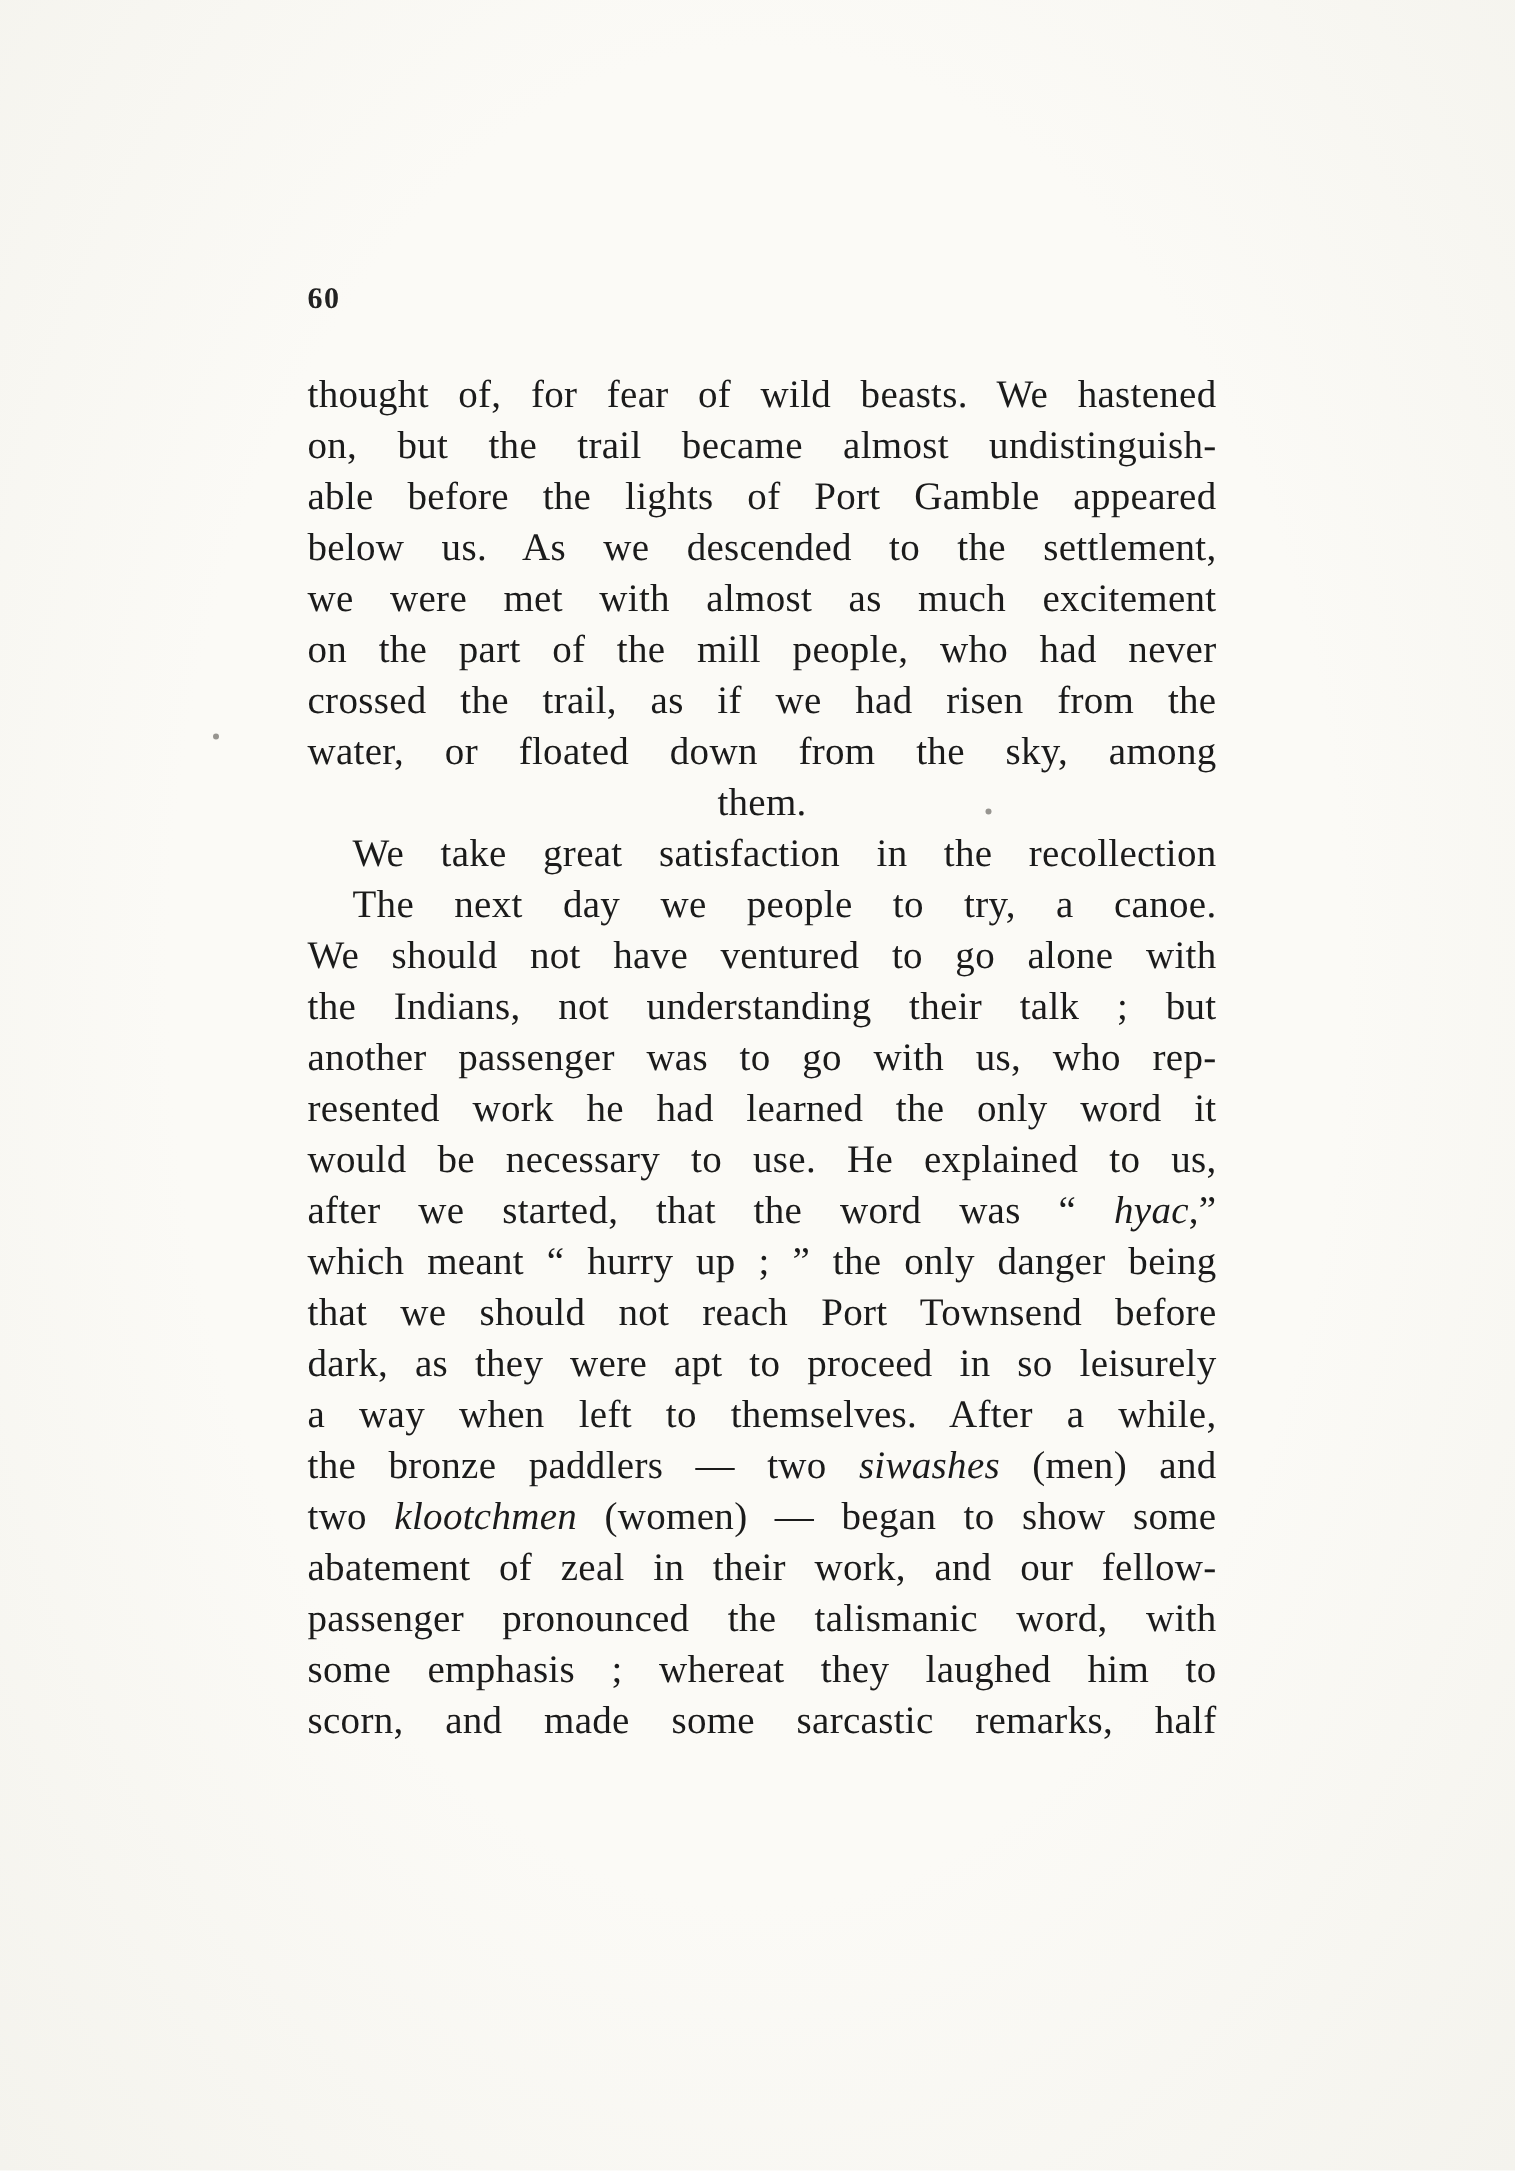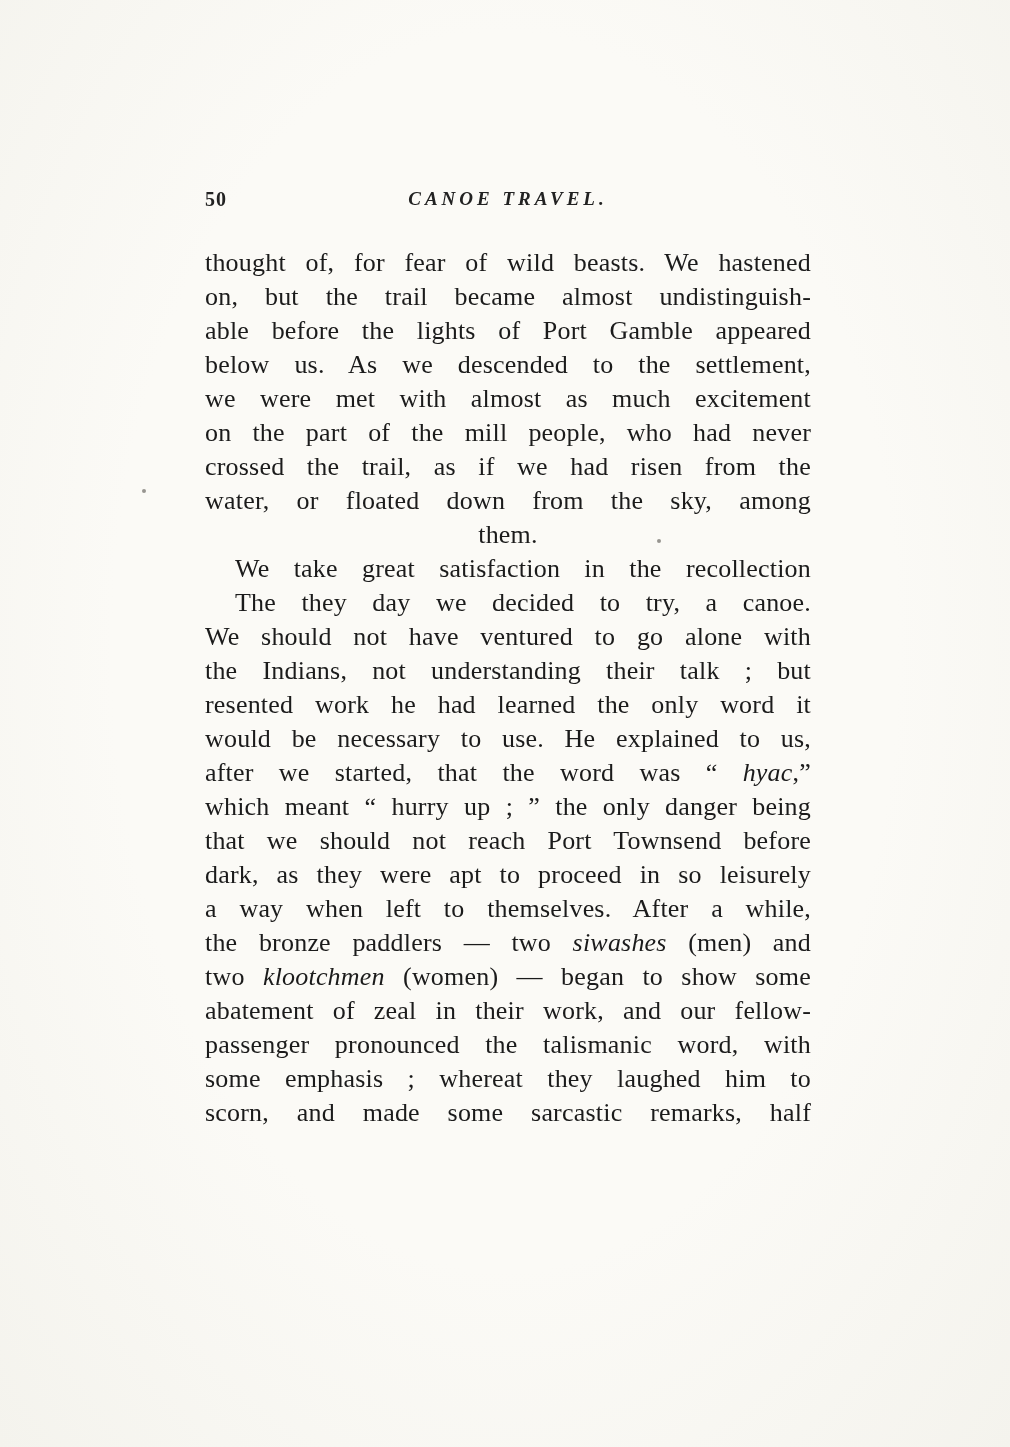--- a/index.html
+++ b/index.html
@@ -79,37 +79,37 @@
     border-radius: 50%;
     background: #55524c;
     opacity: 0.6;
   }
 </style>
 </head>
 <body>
 
 <div class="page">
   <div class="header">
-    <span class="pagenum">50</span>
-    <span class="running-title">CANOE TRAVEL.</span>
+    <span class="pagenum">60</span>
   </div>
   <div class="text-block" id="text-block">
       <div class="line j"><span>thought of, for fear of wild beasts.  We hastened</span></div>
       <div class="line j"><span>on, but the trail became almost undistinguish-</span></div>
       <div class="line j"><span>able before the lights of  Port Gamble  appeared</span></div>
       <div class="line j"><span>below us.   As we descended to the settlement,</span></div>
       <div class="line j"><span>we were met with almost as much excitement</span></div>
       <div class="line j"><span>on the part of the mill people, who had never</span></div>
       <div class="line j"><span>crossed the trail, as if  we had risen from the</span></div>
       <div class="line j"><span>water, or floated down from the sky, among</span></div>
       <div class="line"><span>them.</span></div>
       <div class="line j indent"><span>We take great satisfaction in the recollection</span></div>
-      <div class="line j indent"><span>The they day we decided to try, a canoe.</span></div>
+      <div class="line j indent"><span>The next day we people to try, a canoe.</span></div>
       <div class="line j"><span>We should not have ventured to go alone with</span></div>
       <div class="line j"><span>the Indians, not understanding their talk ; but</span></div>
+      <div class="line j"><span>another passenger was to go with us, who rep-</span></div>
       <div class="line j"><span>resented work he had learned the only word it</span></div>
       <div class="line j"><span>would be necessary to use.  He explained to us,</span></div>
       <div class="line j"><span>after we started, that the word was “ </span><i>hyac</i><span>,”</span></div>
       <div class="line j"><span>which meant “ hurry up ; ” the only danger being</span></div>
       <div class="line j"><span>that we should not reach Port Townsend before</span></div>
       <div class="line j"><span>dark, as they were apt to proceed in so leisurely</span></div>
       <div class="line j"><span>a way when left to themselves.   After a while,</span></div>
       <div class="line j"><span>the bronze paddlers — two </span><i>siwashes</i><span> (men) and</span></div>
       <div class="line j"><span>two </span><i>klootchmen</i><span> (women) — began to show some</span></div>
       <div class="line j"><span>abatement of zeal in their work, and our fellow-</span></div>

